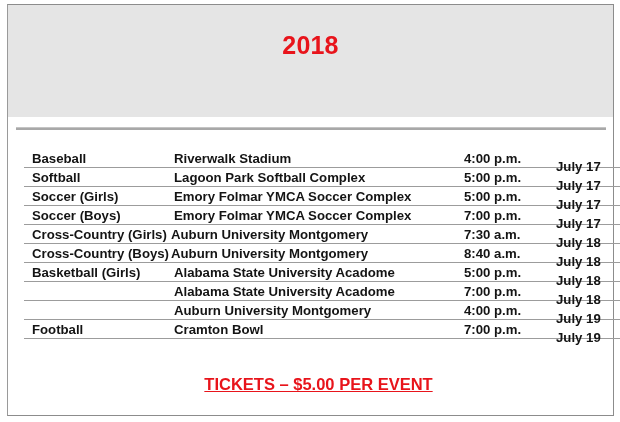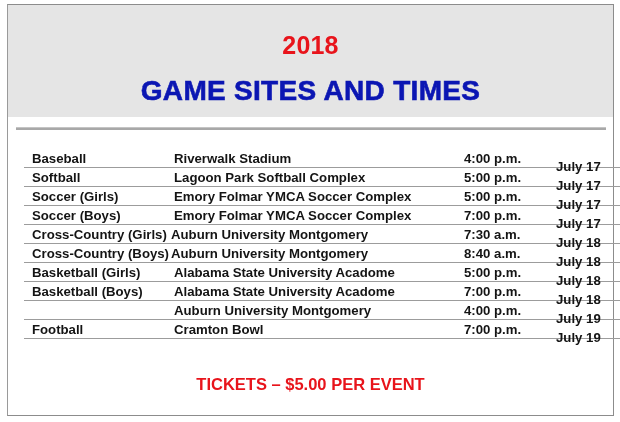--- a/index.html
+++ b/index.html
@@ -16,30 +16,29 @@
   .rule { position: absolute; left: 8px; width: 590px; top: 122px; height: 2px;
           background: #a8a8a8; border-top: 1px solid #c4c4c4; }
   .rows { position: absolute; left: 16px; top: 144px; width: 100%; text-align: right; }
   .row { position: relative; height: 18px; border-bottom: 1.5px solid #9c9c9c;
          font-weight: bold; font-size: 13.2px; color: #141414; line-height: 19px; }
   .row span { position: absolute; top: 0; white-space: nowrap; }
   .c1 { left: 8px; }
   .c2 { left: 150px; }
   .c3 { left: 440px; }
   .c4 { left: 532px; margin-top: 8px; }
-  .tickets { position: absolute; left: 0; width: 100%; top: 370px; text-align: center;
-             font-weight: bold; font-size: 16.5px; color: #e8141b; }
+  .tickets { position: absolute; left: 8px; width: 100%; top: 370px; text-align: center;
+             font-weight: bold; font-size: 16.5px; color: #e8141b; text-decoration: underline; }
 </style>
 </head>
 <body>
 
 <div class="frame">
   <div class="band">
     <div class="year">2018</div>
-    <div class="title">GAME SITES AND TIMES</div>
   </div>
   <div class="rule"></div>
 
   <div class="rows">
     <div class="row">
       <span class="c1">Baseball</span>
       <span class="c2">Riverwalk Stadium</span>
       <span class="c3">4:00 p.m.</span>
       <span class="c4">July 17</span>
     </div>
@@ -73,21 +72,20 @@
       <span class="c3">8:40 a.m.</span>
       <span class="c4">July 18</span>
     </div>
     <div class="row">
       <span class="c1">Basketball (Girls)</span>
       <span class="c2">Alabama State University Acadome</span>
       <span class="c3">5:00 p.m.</span>
       <span class="c4">July 18</span>
     </div>
     <div class="row">
-      <span class="c1">Basketball (Boys)</span>
       <span class="c2">Alabama State University Acadome</span>
       <span class="c3">7:00 p.m.</span>
       <span class="c4">July 18</span>
     </div>
     <div class="row">
       <span class="c2">Auburn University Montgomery</span>
       <span class="c3">4:00 p.m.</span>
       <span class="c4">July 19</span>
     </div>
     <div class="row">

